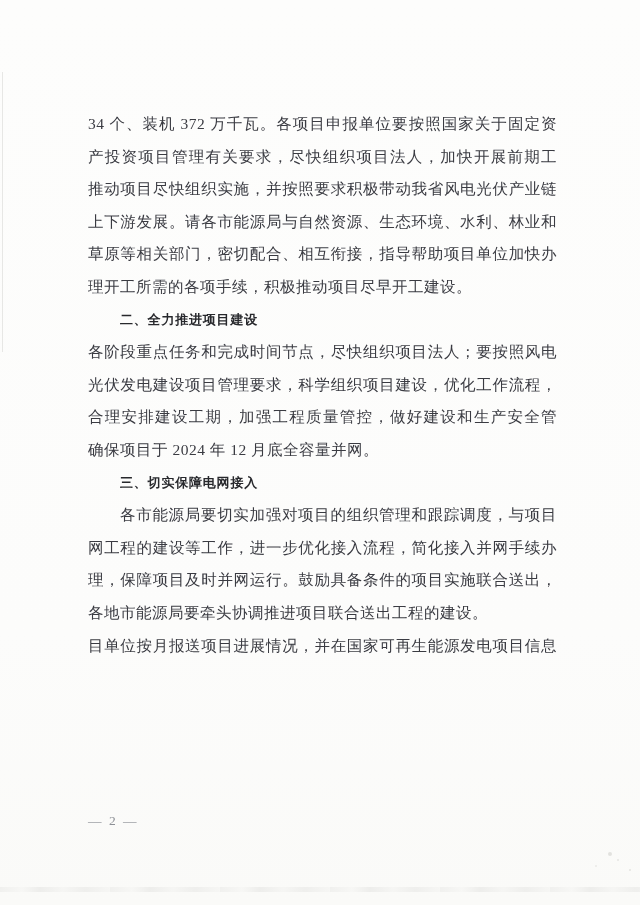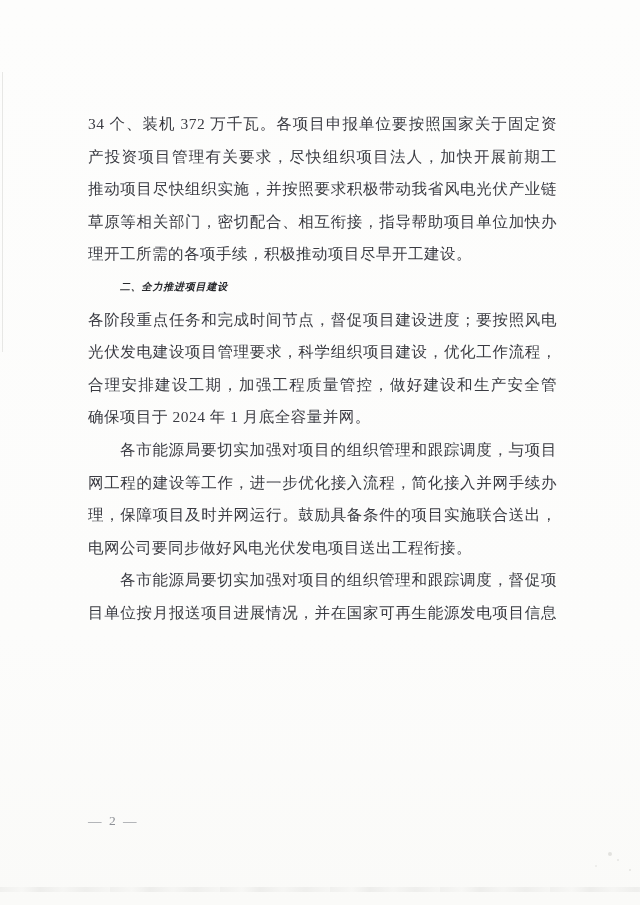--- a/index.html
+++ b/index.html
@@ -75,28 +75,27 @@
   }
   .text-line.no-justify {
     text-align: right;
     text-align-last: left;
   }
   .text-line.indent {
     padding-left: 32px;
   }
   .section-heading {
     font-family: "Liberation Sans", "DejaVu Sans", sans-serif;
-    font-size: 10px;
+    font-size: 13px;
     font-weight: 700;
     line-height: 32.6px;
     height: 32.6px;
     letter-spacing: 0.8px;
     padding-left: 32px;
     color: #27282c;
-    font-style: italic;
   }
   .page-number {
     position: absolute;
     left: 88px;
     top: 812px;
     font-size: 13.5px;
     line-height: 18px;
     letter-spacing: 2px;
     color: #8d9096;
     font-family: "Liberation Serif", "DejaVu Serif", serif;
@@ -106,32 +105,33 @@
 <body>
 
 <div class="page">
 
   <div class="artifact-left-line"></div>
 
   <div class="doc-body">
       <div class="text-line justify">34 个、装机 372 万千瓦。各项目申报单位要按照国家关于固定资</div>
       <div class="text-line justify">产投资项目管理有关要求，尽快组织项目法人，加快开展前期工作，</div>
       <div class="text-line justify">推动项目尽快组织实施，并按照要求积极带动我省风电光伏产业链</div>
+      <div class="text-line justify">上下游发展。请各市能源局与自然资源、生态环境、水利、林业和</div>
       <div class="text-line justify">草原等相关部门，密切配合、相互衔接，指导帮助项目单位加快办</div>
       <div class="text-line no-justify">理开工所需的各项手续，积极推动项目尽早开工建设。</div>
       <div class="section-heading">二、全力推进项目建设</div>
-      <div class="text-line justify">各阶段重点任务和完成时间节点，督促项目建设进度；要按照风电</div>
+      <div class="text-line justify">各阶段重点任务和完成时间节点，尽快组织项目法人；要按照风电</div>
       <div class="text-line justify">光伏发电建设项目管理要求，科学组织项目建设，优化工作流程，</div>
       <div class="text-line justify">合理安排建设工期，加强工程质量管控，做好建设和生产安全管理，</div>
-      <div class="text-line no-justify">确保项目于 2024 年 1 月底全容量并网。</div>
+      <div class="text-line no-justify">确保项目于 2024 年 12 月底全容量并网。</div>
+      <div class="section-heading">三、切实保障电网接入</div>
       <div class="text-line justify indent">各市能源局要切实加强对项目的组织管理和跟踪调度，与项目</div>
       <div class="text-line justify">网工程的建设等工作，进一步优化接入流程，简化接入并网手续办</div>
       <div class="text-line justify">理，保障项目及时并网运行。鼓励具备条件的项目实施联合送出，</div>
-      <div class="text-line no-justify">电网公司要同步做好风电光伏发电项目送出工程衔接。</div>
-      <div class="text-line justify indent">各市能源局要切实加强对项目的组织管理和跟踪调度，督促项</div>
+      <div class="text-line no-justify">各地市能源局要牵头协调推进项目联合送出工程的建设。</div>
       <div class="text-line justify">目单位按月报送项目进展情况，并在国家可再生能源发电项目信息</div>
     </div>
 
   <div class="page-number">— 2 —</div>
 
   <div class="artifact-speckle"></div>
   <div class="artifact-bottom-band"></div>
 
 </div>
 

